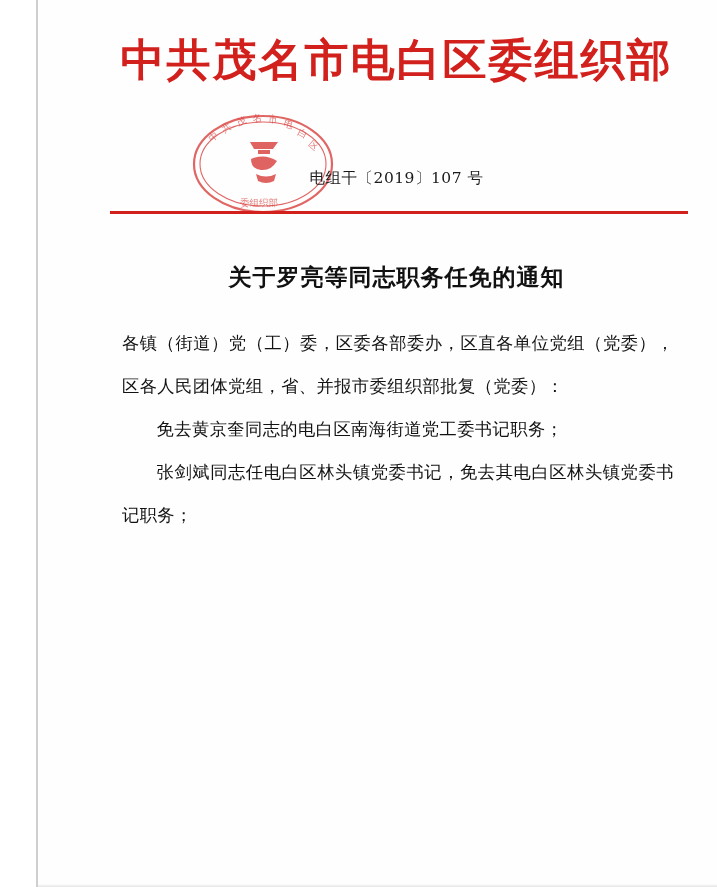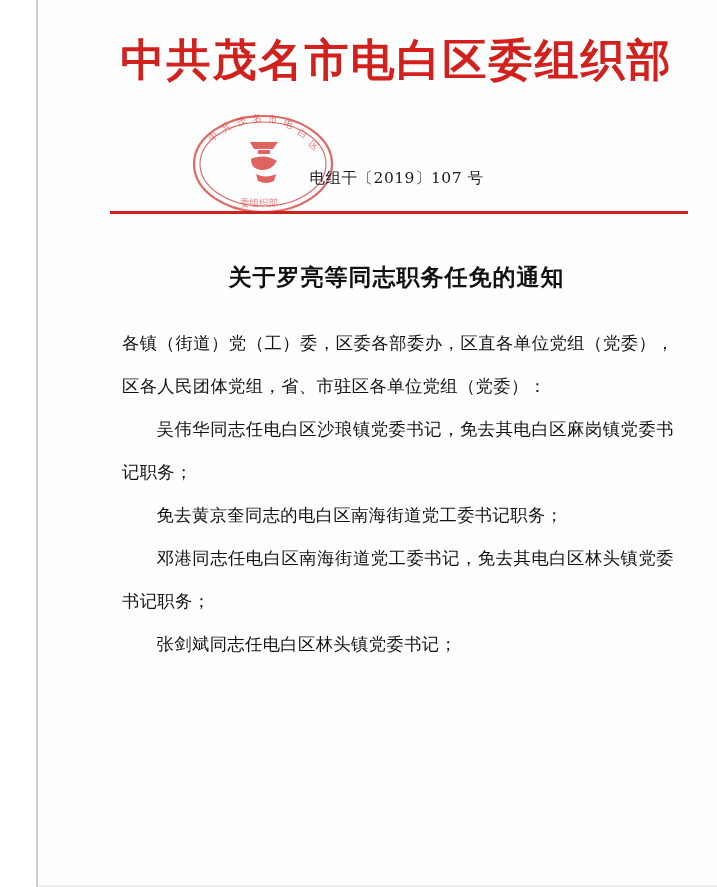--- a/index.html
+++ b/index.html
@@ -160,22 +160,20 @@
       </g>
     </svg>
 
     <div class="doc-number">电组干〔2019〕107 号</div>
 
     <div class="red-rule"></div>
 
     <div class="title">关于罗亮等同志职务任免的通知</div>
 
     <div class="body-text">
-      <p>各镇（街道）党（工）委，区委各部委办，区直各单位党组（党委），区各人民团体党组，省、市驻区各单位党组（党委）：</p>
-      <p class="indent">吴伟华同志任电白区沙琅镇党委书记，免去其电白区麻岗镇党委书记职务；</p>
+      <p>各镇（街道）党（工）委，区委各部委办，区直各单位党组（党委），区各人民团体党组，省、并报市委组织部批复（党委）：</p>
       <p class="indent">免去黄京奎同志的电白区南海街道党工委书记职务；</p>
-      <p class="indent">邓港同志任电白区南海街道党工委书记，免去其电白区林头镇党委书记职务；</p>
-      <p class="indent">张剑斌同志任电白区林头镇党委书记；</p>
+      <p class="indent">张剑斌同志任电白区林头镇党委书记，免去其电白区林头镇党委书记职务；</p>
     </div>
 
   </div>
   <div class="bottom-edge"></div>
 </div>
 
 </body></html>

